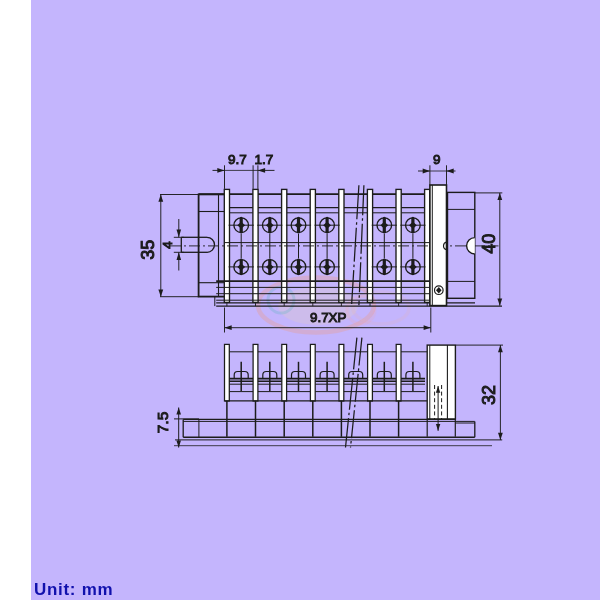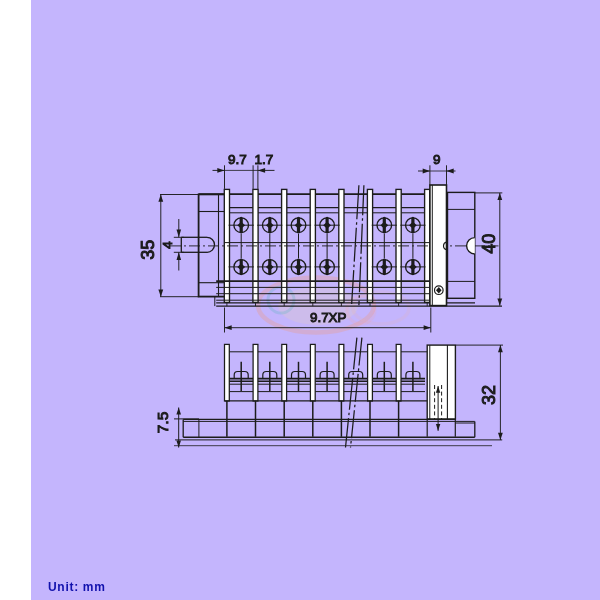--- a/index.html
+++ b/index.html
@@ -1,19 +1,19 @@
 <!DOCTYPE html>
 <html><head>
 <meta charset="utf-8">
 <style>
   html,body{margin:0;padding:0;background:#fff;}
   .page{position:relative;width:600px;height:600px;background:#c4b5fd;overflow:hidden;margin-left:31px;}
   svg{position:absolute;left:0;top:0;filter:blur(0.62px);}
-  .unit{position:absolute;left:17px;top:580px;font-family:"Liberation Sans",sans-serif;
-        font-size:12px;font-weight:bold;color:#1111ad;letter-spacing:0.7px;}
+  .unit{position:absolute;left:3px;top:580px;font-family:"Liberation Sans",sans-serif;
+        font-size:17px;font-weight:bold;color:#1111ad;letter-spacing:0.7px;}
   text{font-family:"Liberation Sans",sans-serif;fill:#1c1c1c;}
 </style>
 </head>
 <body>
 <div class="page">
 <svg width="600" height="600" viewBox="0 0 600 600">
 <g stroke="#1c1c1c" fill="none" stroke-linecap="butt">
 
 <g stroke="none">
   <ellipse cx="285" cy="305" rx="58" ry="27.5" fill="none" stroke="rgba(246,150,110,0.28)" stroke-width="4.5"></ellipse>

